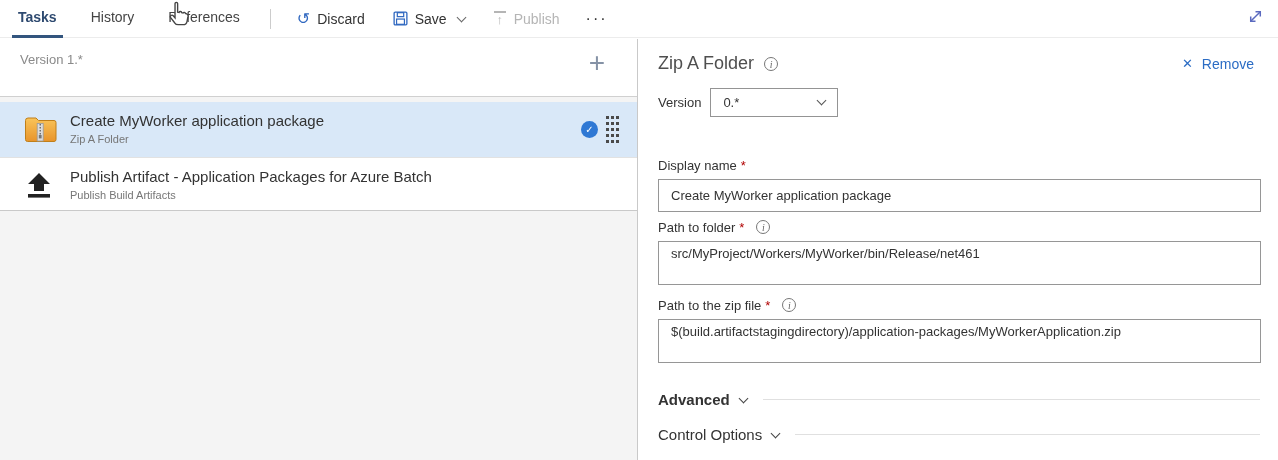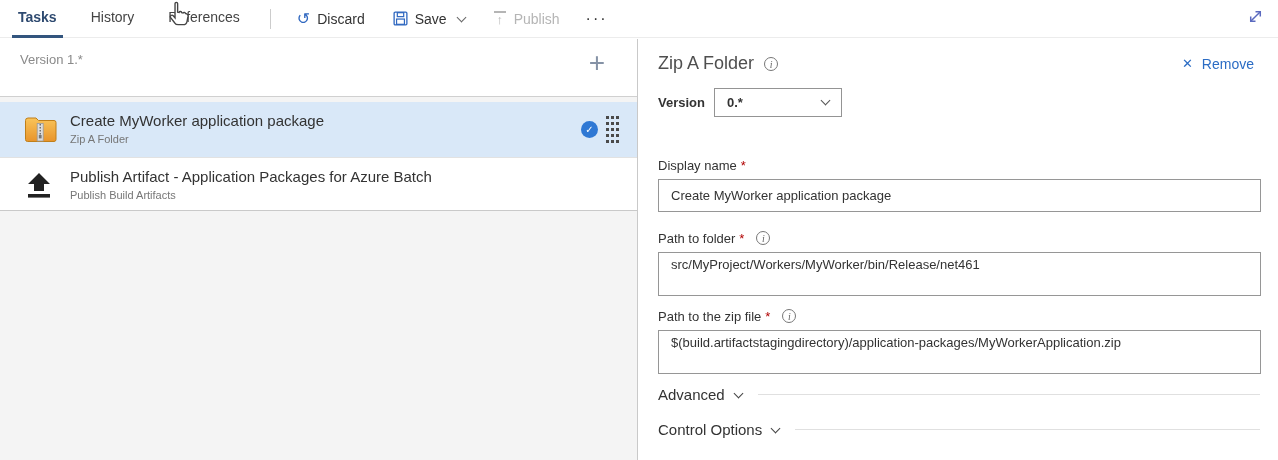--- a/index.html
+++ b/index.html
@@ -61,35 +61,35 @@
   .right { position:absolute; top:39px; left:639px; width:639px; bottom:0; background:#fff;
     padding:14px 18px 0 19px; overflow:hidden; }
   .detail-head { display:flex; align-items:center; }
   .detail-title { font-size:18px; color:#4f4f4f; }
   .info-ico { display:inline-block; width:14px; height:14px; border:1px solid #777; border-radius:50%;
     color:#666; font-size:10px; line-height:13px; text-align:center; font-family:"Liberation Serif",serif;
     font-style:italic; margin-left:10px; cursor:default; }
   .remove-link { margin-left:auto; display:flex; align-items:center; gap:9px; color:#2b6cc4;
     font-size:14px; cursor:pointer; margin-right:6px; }
   .remove-link .x { font-size:13px; }
-  .version-row { display:flex; align-items:center; margin-top:14px;font-weight:bold; }
+  .version-row { display:flex; align-items:center; margin-top:14px; }
   .version-label { font-size:13px; color:#333; margin-right:9px; }
   .select { position:relative; width:128px; height:29px; border:1px solid #949494; background:#fff;
     font-size:13px; color:#333; line-height:27px; padding-left:12px; cursor:pointer; }
   .select .chev { position:absolute; right:12px; top:11px; border-color:#555; }
   .field-label { display:flex; align-items:flex-start; font-size:13px; color:#333; }
   .req { color:#b00000; margin-left:4px; }
   .field-label .info-ico { margin-left:12px; }
   .txt { width:603px; border:1px solid #969696; background:#fff; font-size:13px; color:#333;
     font-family:"Liberation Sans",sans-serif; padding:0 12px; margin-top:6px; display:block; }
   .txt.single { height:33px; }
   .txt.tall { height:44px; padding-bottom:20px; }
-  .lbl-1 { margin-top:41px; } .lbl-2 { margin-top:19px; } .lbl-3 { margin-top:13px; }
+  .lbl-1 { margin-top:41px; } .lbl-2 { margin-top:8px; } .lbl-3 { margin-top:13px; }
   .section { display:flex; align-items:center; cursor:pointer; }
-  .section.adv { margin-top:12px; } .section.ctl { margin-top:18px; }
+  .section.adv { margin-top:28px;font-weight:bold; } .section.ctl { margin-top:18px; }
   .section-label { font-size:15px; color:#333; }
   .section .chev { margin-left:10px; border-color:#444; }
   .section .rule { flex:1; height:1px; background:#e0e0e0; margin-left:16px; }
 </style>
 </head>
 <body>
 
 <div class="page">
 
   <div class="toolbar">

